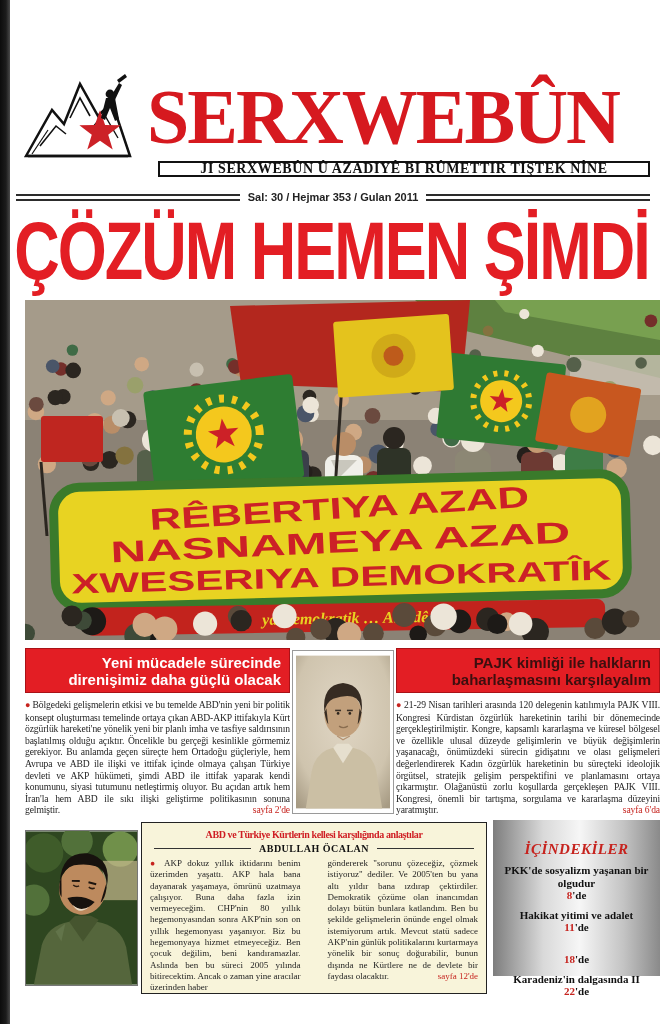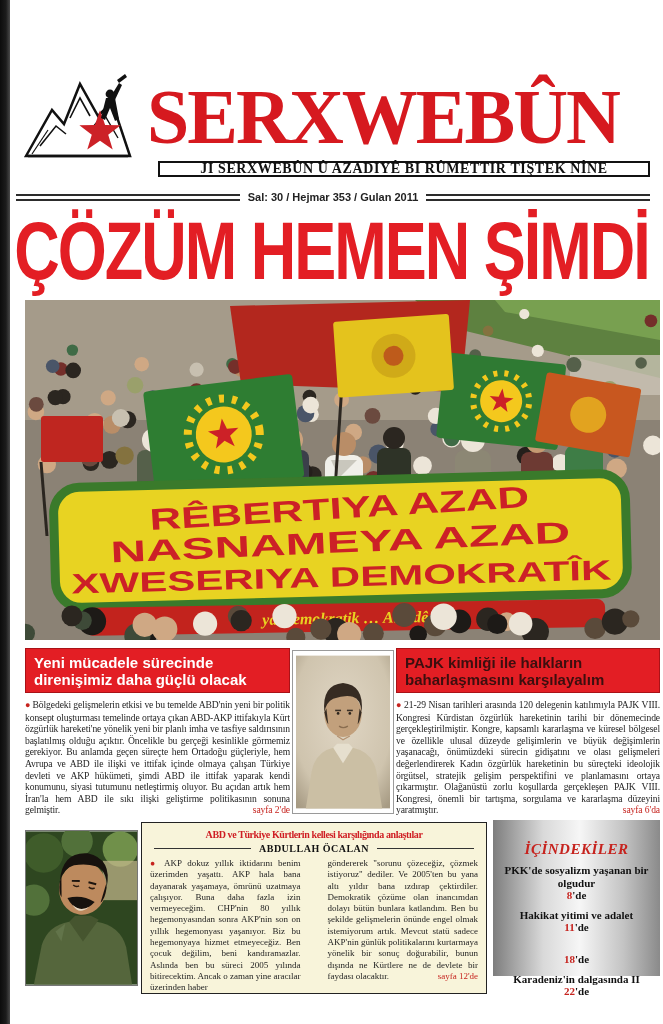--- a/index.html
+++ b/index.html
@@ -22,21 +22,21 @@
   .dl-line{flex:1;height:7px;border-top:2px solid #2c2c2c;border-bottom:2px solid #2c2c2c;}
   .dl-text{font-family:Liberation Sans, sans-serif;font-weight:bold;font-size:11px;color:#222;white-space:nowrap;}
   .main-headline{position:absolute;left:0;top:206px;width:663px;height:92px;
                  font-family:"Liberation Sans",sans-serif;font-weight:900;color:#e31e24;
                  font-size:63px;letter-spacing:-2px;text-align:center;line-height:70px;
                  transform:scaleY(1.28);transform-origin:top center;white-space:nowrap;}
   
   .photo{position:absolute;left:25px;top:300px;width:635px;height:340px;overflow:hidden;background:#8b8275;}
   
   .redbox{position:absolute;height:45px;background:#e31e24;border:1px solid #a91217;
-          display:flex;align-items:center;justify-content:center;text-align:left;
+          display:flex;align-items:center;justify-content:center;text-align:right;
           font-family:"Liberation Sans",sans-serif;font-weight:bold;font-size:15px;line-height:17px;padding:2px 8px;}
   .redbox.left{left:25px;top:648px;width:265px;color:#ffffff;}
   .redbox.right{left:396px;top:648px;width:264px;color:#3c0f0f;}
   .colbody{position:absolute;top:699px;height:118px;overflow:hidden;
            font-size:9.6px;line-height:11.6px;text-align:justify;color:#242424;letter-spacing:-0.1px;}
   .colbody.left{left:25px;width:265px;}
   .colbody.right{left:396px;width:264px;}
   .colbody .bullet::before{content:"● ";color:#c6231e;font-size:9px;}
   .pageref{color:#c6231e;font-weight:normal;float:right;}
   .portrait{position:absolute;left:292px;top:650px;width:102px;height:164px;

